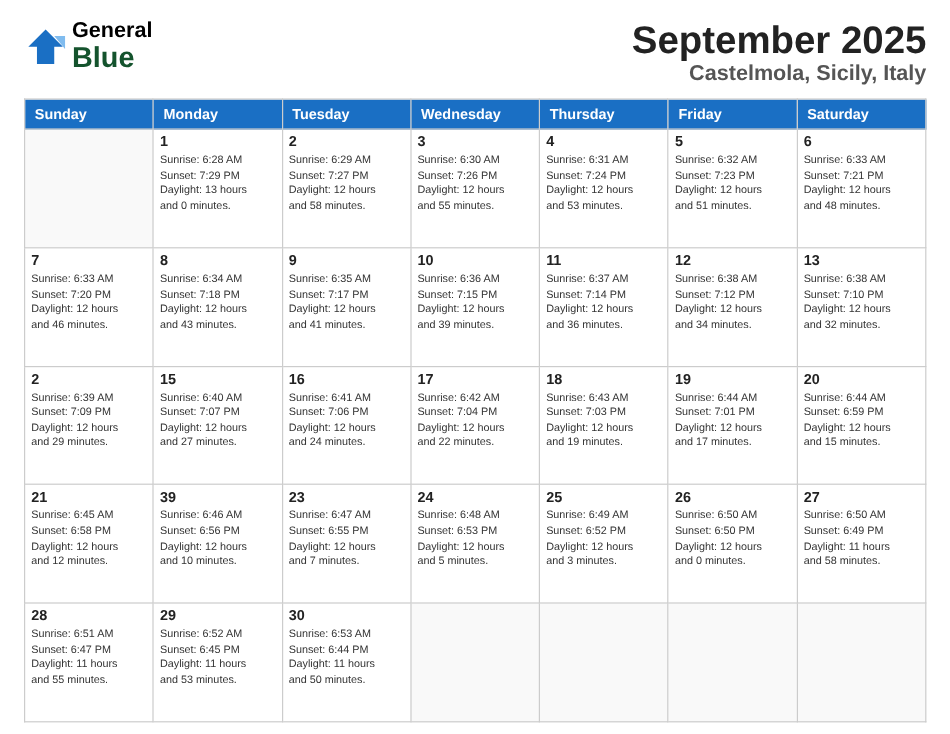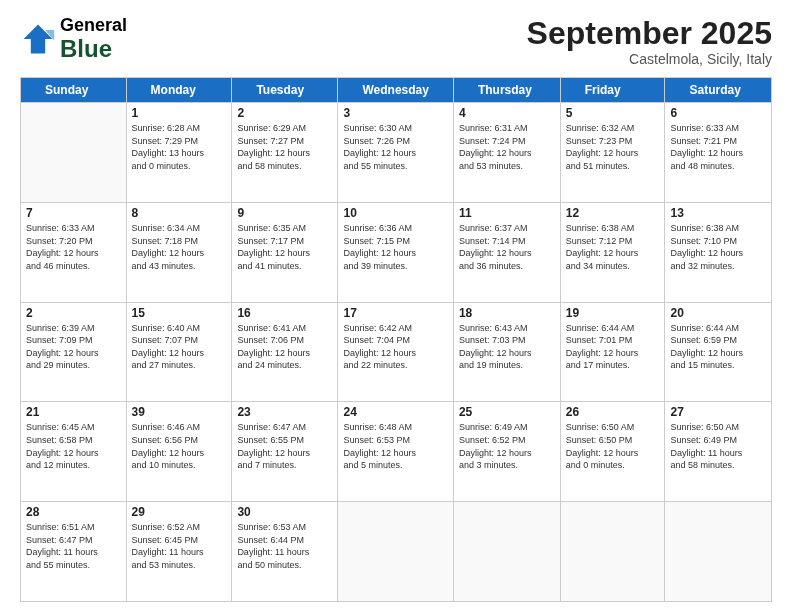--- a/index.html
+++ b/index.html
@@ -50,34 +50,35 @@
     .title-block {
       text-align: right;
     }
     .month-title {
       font-size: 32px;
       font-weight: bold;
       color: #222;
       line-height: 1.1;
     }
     .subtitle {
-      font-size: 14px;
+      font-size: 18px;
       color: #555;
+      font-weight: bold;
     }
     .calendar {
       width: 100%;
       border-collapse: collapse;
       flex: 1;
     }
     .calendar th {
       background-color: #1a6fc4;
       color: #fff;
       font-size: 12px;
       font-weight: bold;
-      padding: 5px 24px;
+      padding: 5px 8px;
       text-align: left;
       border: 1px solid #ccc;
     }
     .calendar td {
       vertical-align: top;
       border: 1px solid #ccc;
       padding: 3px 5px;
       width: calc(100% / 7);
       font-size: 9.5px;
       color: #333;

